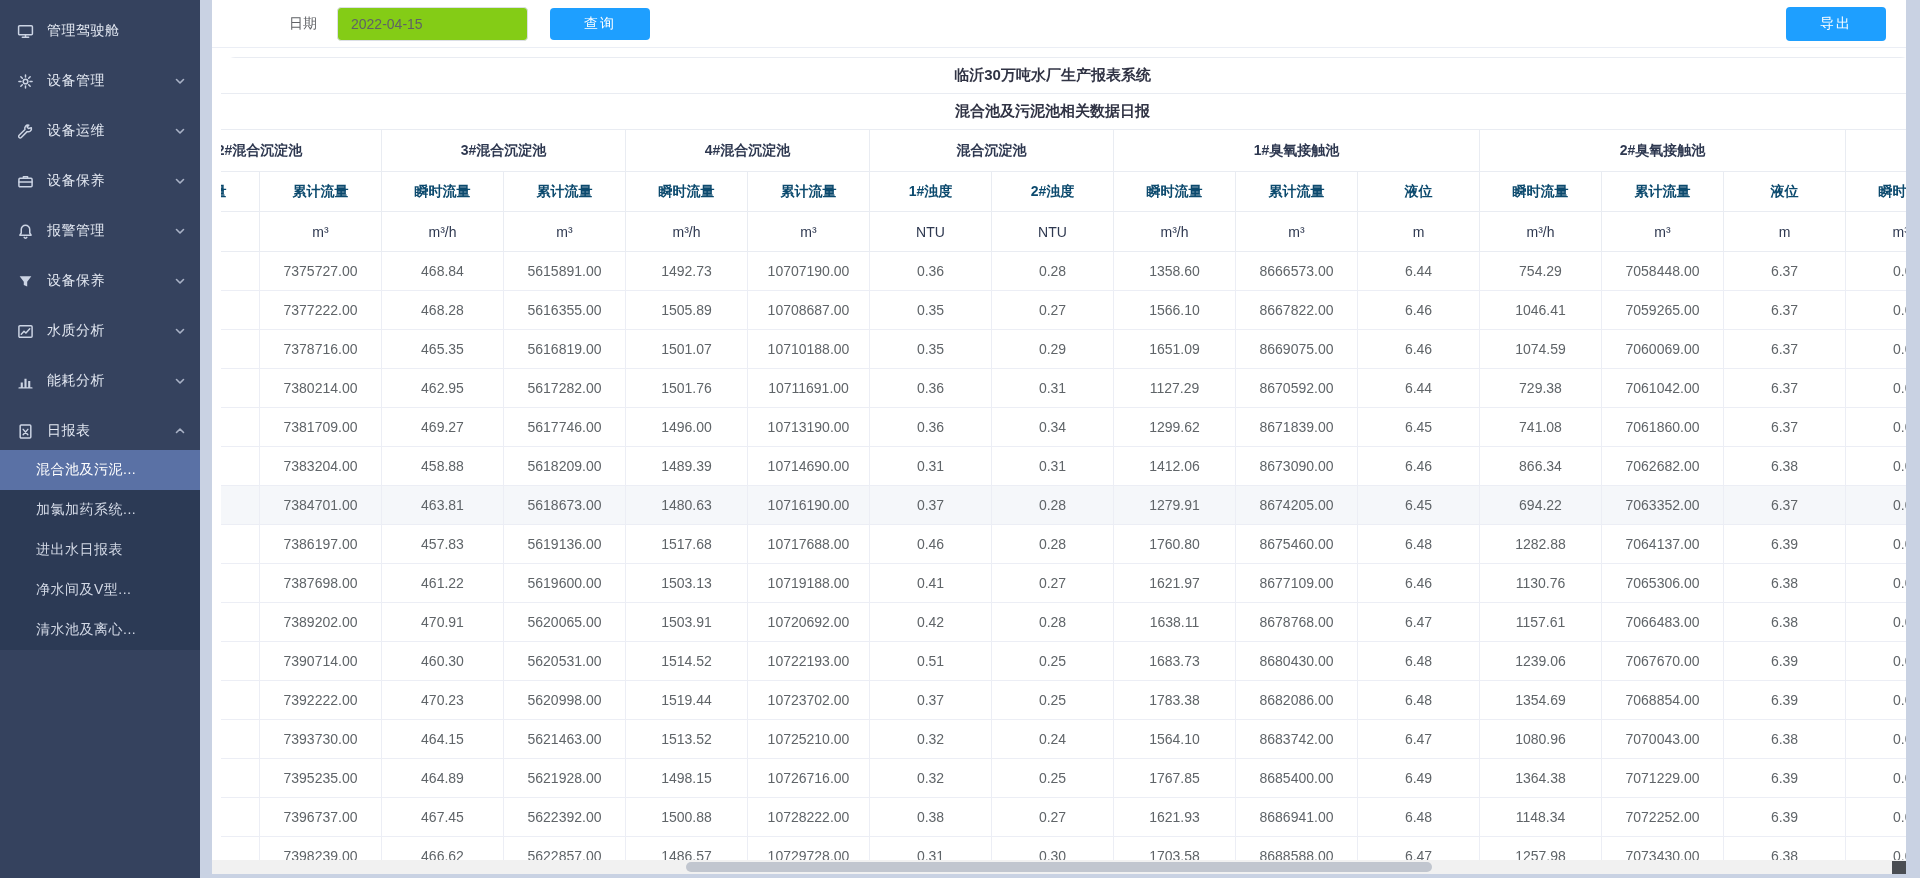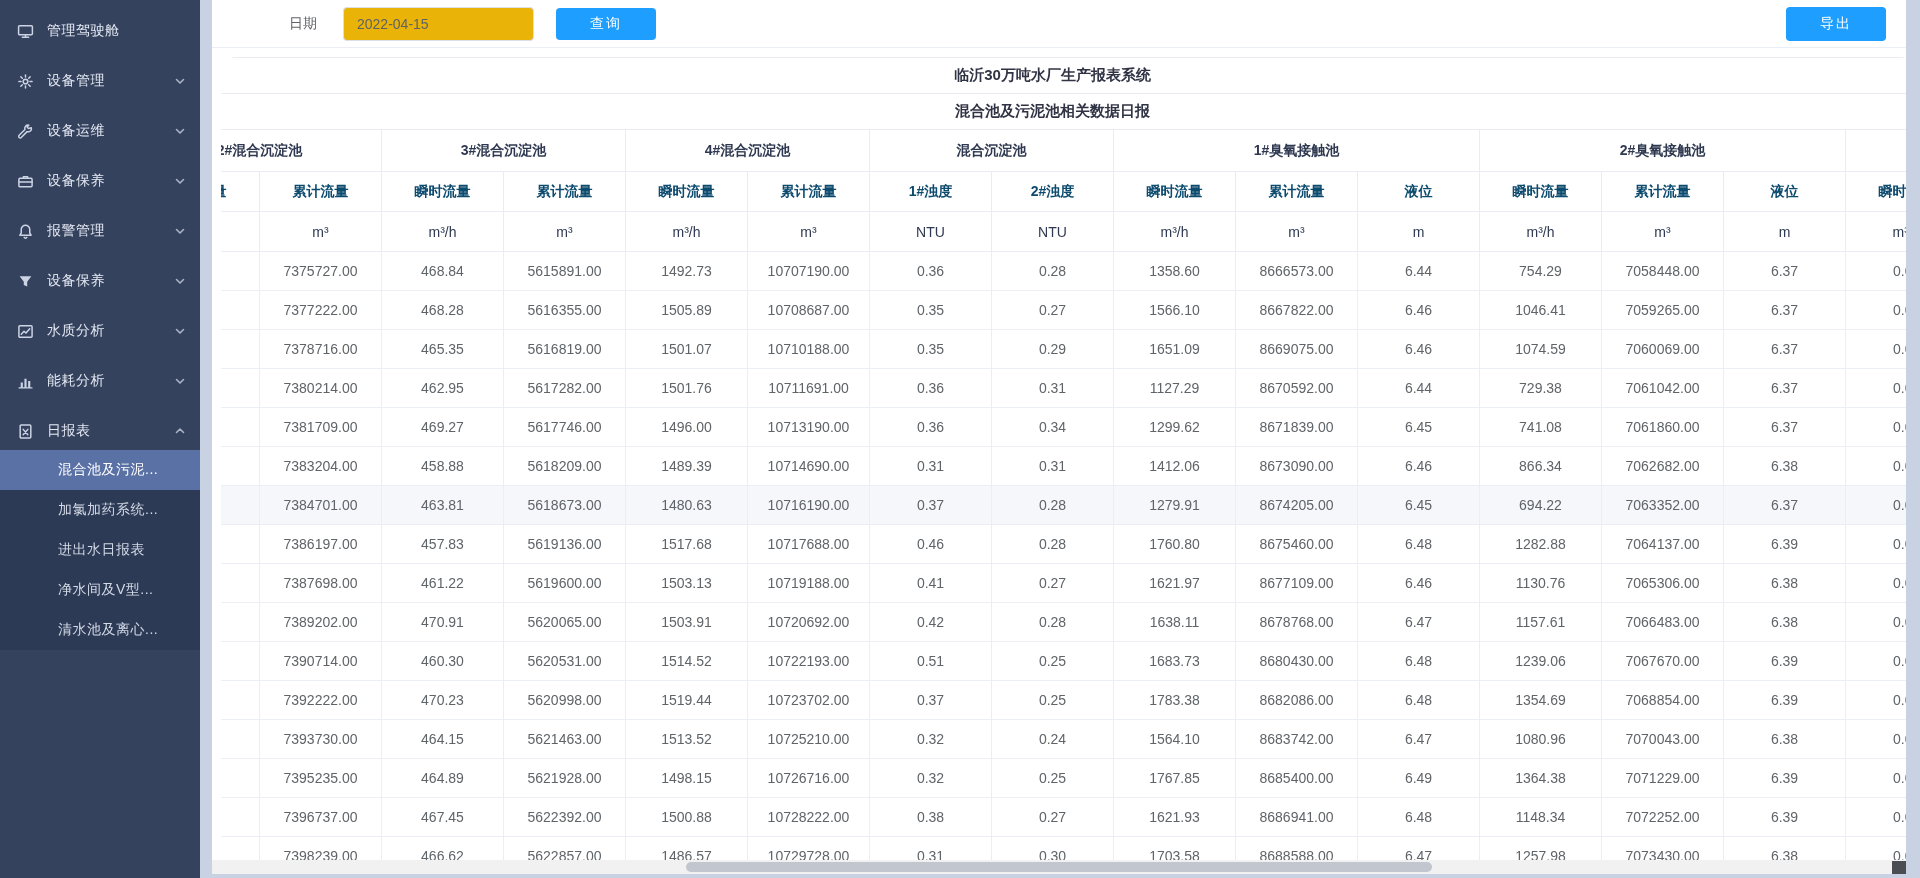--- a/index.html
+++ b/index.html
@@ -11,29 +11,29 @@
   }
   
   .sidebar{position:absolute;left:0;top:0;width:200px;height:878px;background:#35425e;z-index:5;}
   .menu-item{height:50px;display:flex;align-items:center;padding:12px 14px 0 16px;
     color:#e3e8f2;font-size:14px;cursor:pointer;box-sizing:border-box;}
   .menu-item .mi-icon{width:18px;height:18px;flex:0 0 18px;display:flex;align-items:center;justify-content:center;}
   .menu-item .mi-label{margin-left:13px;flex:1;white-space:nowrap;letter-spacing:.5px;}
   .menu-item .mi-chevron{width:12px;height:12px;display:flex;align-items:center;justify-content:center;}
   .menu-item.expanded{background:#35425e;}
   .submenu{background:#2c3a55;}
-  .submenu-item{height:40px;display:flex;align-items:center;padding-left:58px;
+  .submenu-item{height:40px;display:flex;align-items:center;padding-left:36px;
     color:#d3d9e6;font-size:14px;cursor:pointer;letter-spacing:.5px;}
   .submenu-item.selected{background:#5a71a5;color:#ffffff;}
   
   .card{position:absolute;left:212px;top:0;width:1694px;height:874px;background:#ffffff;z-index:1;}
   .topbar{height:48px;display:flex;align-items:center;border-bottom:1px solid #ebeef5;box-sizing:border-box;}
   .date-label{margin-left:77px;font-size:14px;color:#606266;}
-  .date-input{margin-left:26px;width:176px;height:32px;border:1px solid #dcdfe6;border-radius:4px;
-    font-size:14px;color:#606266;padding:0 0 0 13px;outline:none;background:#eab308;
+  .date-input{margin-left:20px;width:176px;height:32px;border:1px solid #dcdfe6;border-radius:4px;
+    font-size:14px;color:#606266;padding:0 0 0 13px;outline:none;background:#84cc16;
     font-family:"Liberation Sans","DejaVu Sans",sans-serif;}
   .btn{height:32px;min-width:100px;border:none;border-radius:4px;background:#1e9fff;color:#fff;
     font-size:14px;cursor:pointer;letter-spacing:2px;font-family:"Liberation Sans","DejaVu Sans",sans-serif;}
   .btn-query{margin-left:22px;}
   .btn-export{margin-left:auto;margin-right:20px;height:34px;}
   
   .table-clip{position:absolute;left:9px;top:57px;width:1694px;height:817px;overflow:hidden;border-radius:15px;}
   table.report{border-collapse:collapse;table-layout:fixed;width:1830px;margin-left:-84px;}
   table.report td,table.report th{box-sizing:border-box;overflow:hidden;white-space:nowrap;}
   .title-row td{height:36px;text-align:center;font-size:15px;font-weight:bold;color:#303344;

